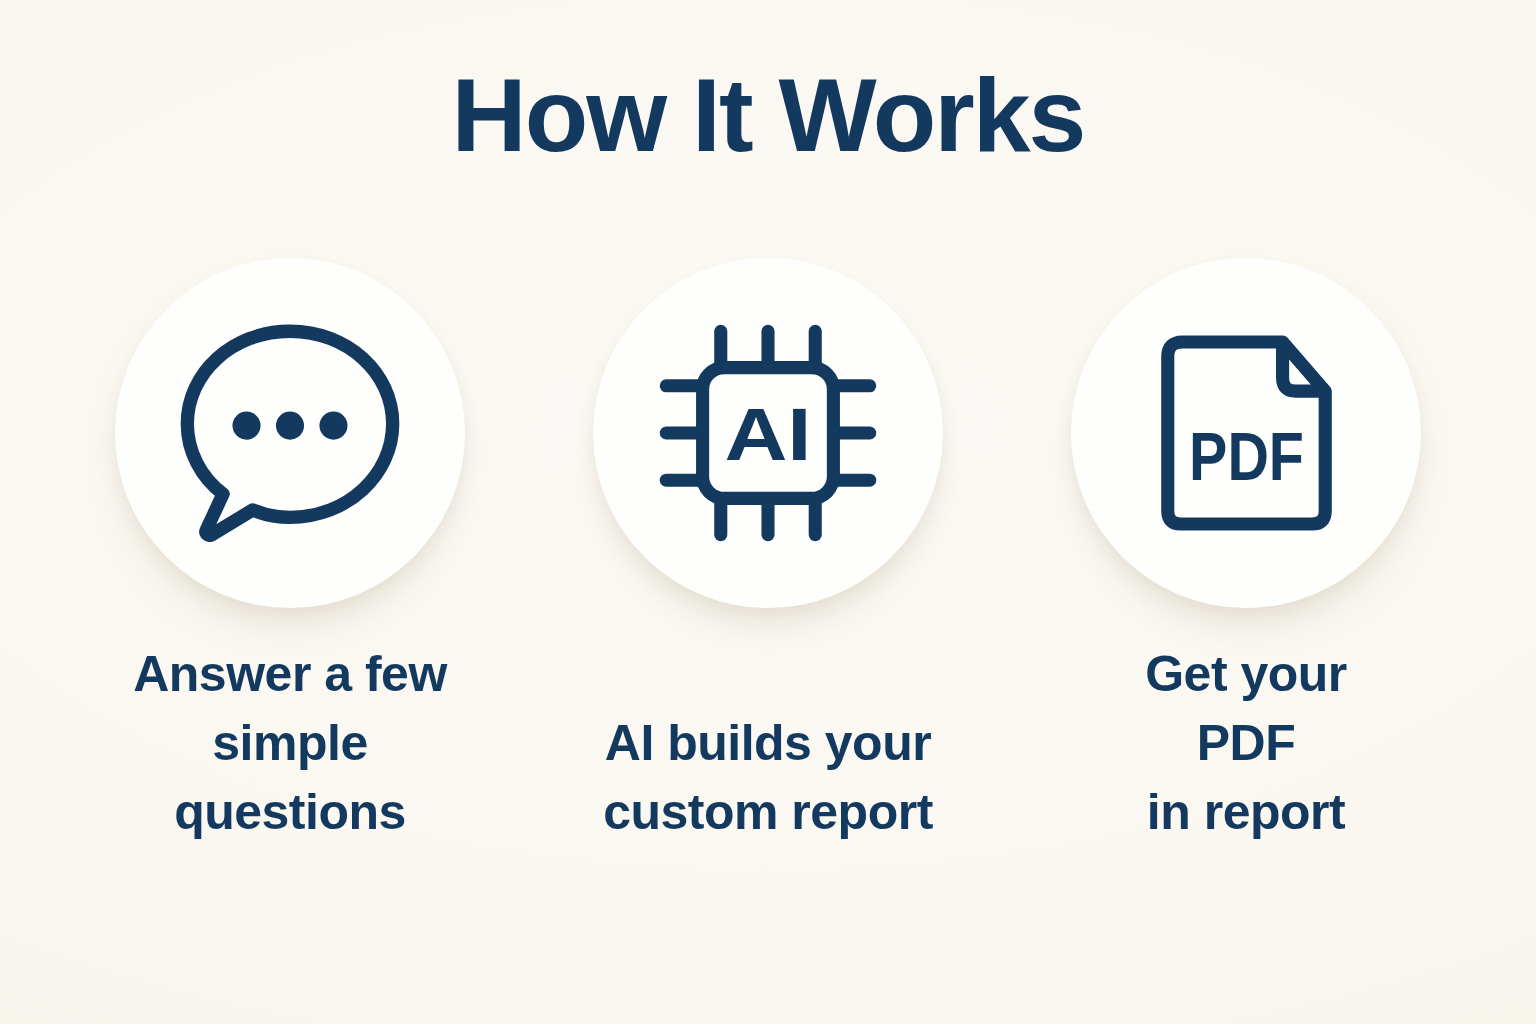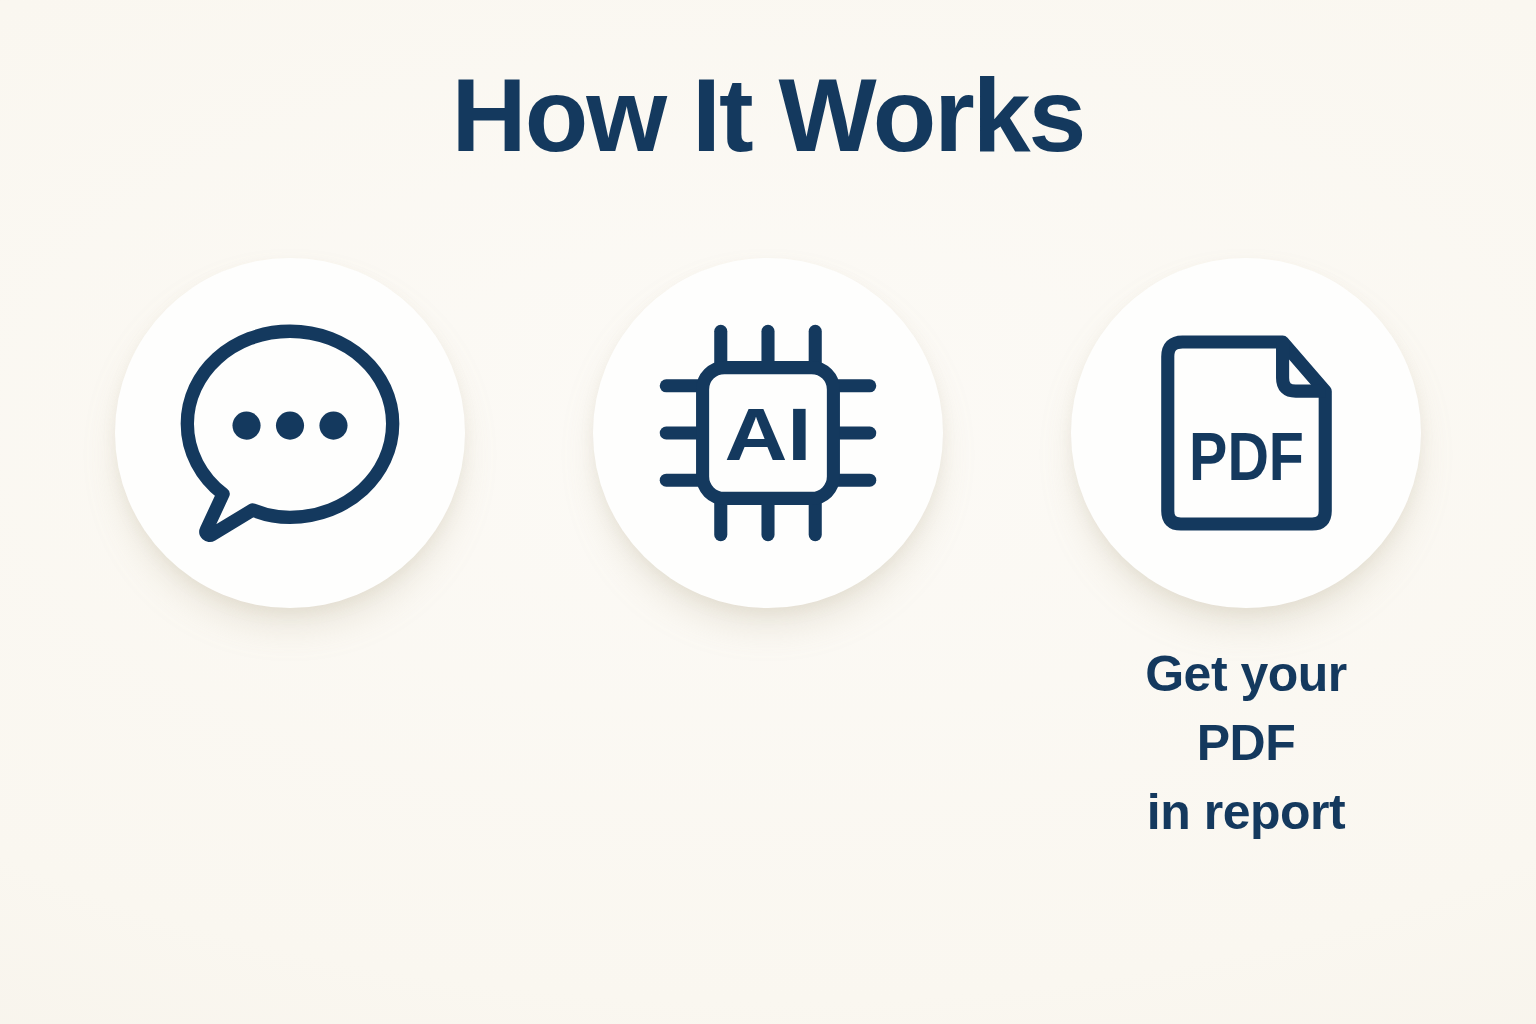--- a/index.html
+++ b/index.html
@@ -93,20 +93,23 @@
                    C 13.9 114.2 15.9 116.1 17.7 115
                    L 39.8 101.6
                    C 46.1 104.2 52.9 105.6 60 105.6
                    C 91.1 105.6 115.5 82.4 115.5 55
                    C 115.5 27.6 91.1 5 60 5 Z" stroke="#14395E" stroke-width="7.2" stroke-linejoin="round"></path>
           <circle cx="36.5" cy="56" r="7.6" fill="#14395E"></circle>
           <circle cx="60" cy="56" r="7.6" fill="#14395E"></circle>
           <circle cx="83.5" cy="56" r="7.6" fill="#14395E"></circle>
         </svg>
       </div>
+      <p class="caption">Answer a few
+simple
+questions</p>
     </div>
 
     <div class="step">
       <div class="icon-circle">
         <svg width="218" height="218" viewBox="0 0 120 120" fill="none" xmlns="http://www.w3.org/2000/svg">
           <g stroke="#14395E" stroke-width="7.2" stroke-linecap="round">
 
             <line x1="34" y1="4" x2="34" y2="26"></line>
             <line x1="60" y1="4" x2="60" y2="26"></line>
             <line x1="86" y1="4" x2="86" y2="26"></line>
@@ -120,20 +123,22 @@
             <line x1="4" y1="86" x2="26" y2="86"></line>
 
             <line x1="94" y1="34" x2="116" y2="34"></line>
             <line x1="94" y1="60" x2="116" y2="60"></line>
             <line x1="94" y1="86" x2="116" y2="86"></line>
           </g>
           <rect x="24" y="24" width="72" height="72" rx="12" fill="#FEFEFD" stroke="#14395E" stroke-width="7.2"></rect>
           <text class="chip-label" x="60" y="75" font-size="41" text-anchor="middle" textLength="48" lengthAdjust="spacingAndGlyphs">AI</text>
         </svg>
       </div>
+      <p class="caption">AI builds your
+custom report</p>
     </div>
 
     <div class="step">
       <div class="icon-circle">
         <svg width="197" height="228" viewBox="0 0 120 139" fill="none" xmlns="http://www.w3.org/2000/svg">
           <path d="M 21 14
                    H 82
                    L 108 44
                    V 117
                    Q 108 125 100 125

